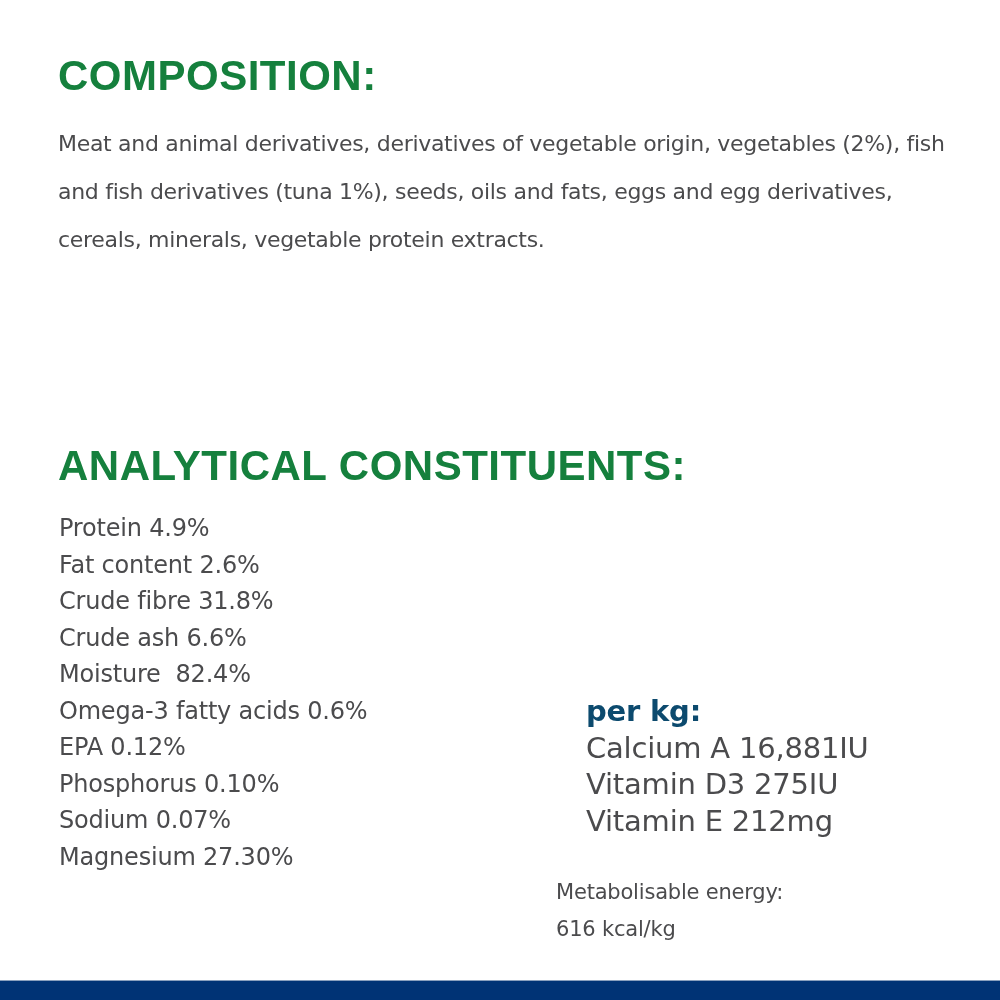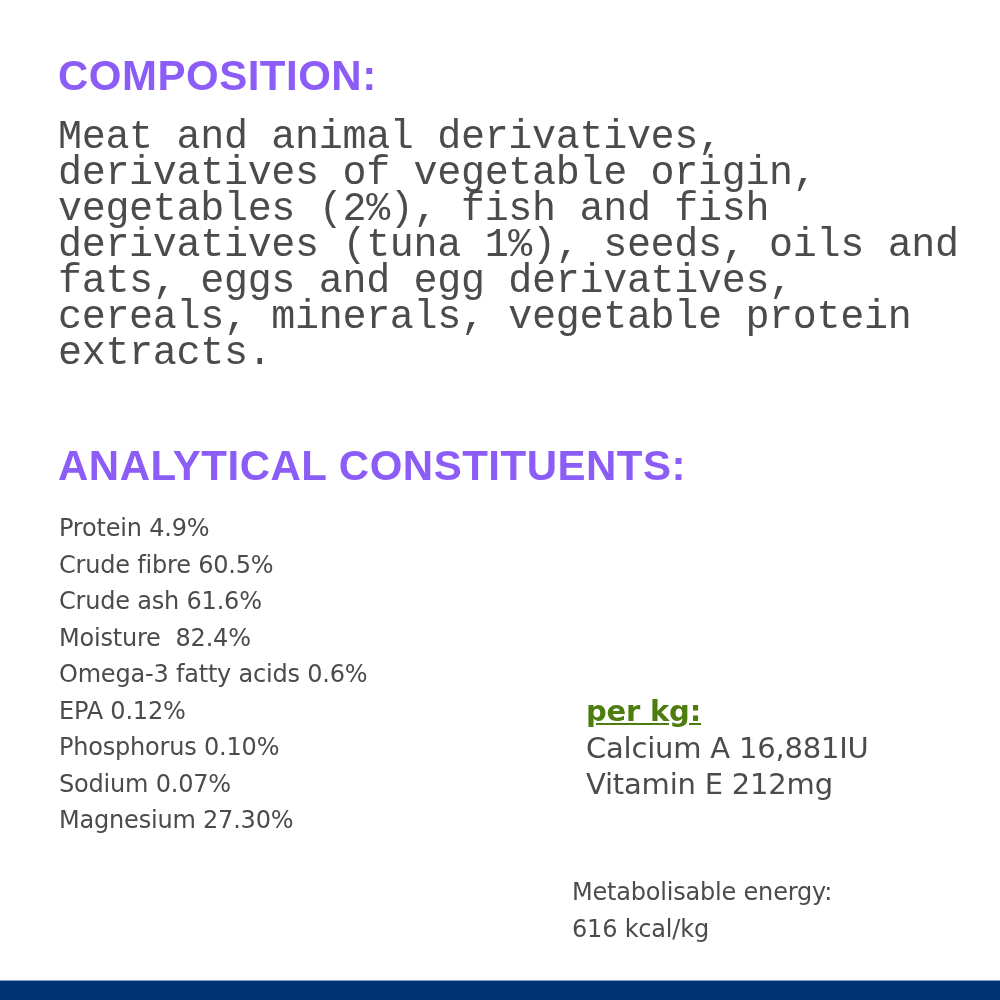--- a/index.html
+++ b/index.html
@@ -5,68 +5,70 @@
     html, body { margin: 0; padding: 0; }
     body {
       width: 1000px; height: 1000px; position: relative; overflow: hidden;
       background: #ffffff;
       font-family: "DejaVu Sans", sans-serif;
       color: #4b4b4d;
     }
     .heading {
       position: absolute; left: 58px;
       font-family: "Liberation Sans", sans-serif;
-      font-weight: 700; color: #8b5cf6;
+      font-weight: 700; color: #15803d;
       font-size: 42px; letter-spacing: 0.5px; margin: 0;
     }
     #h-comp { top: 52px; }
     #h-anal { top: 442px; }
     .comp-text {
       position: absolute; left: 58px; top: 120px; width: 920px;
-      font-size: 40px; line-height: 36px; letter-spacing: -0.3px; margin: 0; font-family: Liberation Mono, monospace;
+      font-size: 22px; line-height: 48px; letter-spacing: -0.3px; margin: 0;
     }
     .list {
       position: absolute; left: 59px; top: 510px; margin: 0; padding: 0; list-style: none;
       font-size: 24px; line-height: 36.5px; letter-spacing: -0.2px;
     }
     .list li { white-space: pre; }
     .right {
       position: absolute; left: 586px; top: 693px; margin: 0; padding: 0; list-style: none;
       font-size: 29px; line-height: 36.5px; letter-spacing: -0.2px;
     }
-    .per-kg { font-weight: 700; color: #4d7c0f; text-decoration: underline; }
-    .energy { position: absolute; left: 572px; top: 874px; font-size: 24px; line-height: 36.5px; letter-spacing: -0.2px; }
+    .per-kg { font-weight: 700; color: #0c4a6e; }
+    .energy { position: absolute; left: 556px; top: 874px; font-size: 21px; line-height: 36.5px; letter-spacing: -0.2px; }
     .bottom-bar {
       position: absolute; left: 0; top: 980px; width: 1000px; height: 20px;
       background: #003375; border-top: 1px solid #8aa0bd;
     }
   </style>
 </head>
 <body>
 
 <h1 id="h-comp" class="heading">COMPOSITION:</h1>
 <p class="comp-text">Meat and animal derivatives, derivatives of vegetable origin, vegetables (2%), fish and fish derivatives (tuna 1%), seeds, oils and fats, eggs and egg derivatives, cereals, minerals, vegetable protein extracts.</p>
 
 <h1 id="h-anal" class="heading">ANALYTICAL CONSTITUENTS:</h1>
 
 <ul class="list">
   <li>Protein 4.9%</li>
-  <li>Crude fibre 60.5%</li>
-  <li>Crude ash 61.6%</li>
+  <li>Fat content 2.6%</li>
+  <li>Crude fibre 31.8%</li>
+  <li>Crude ash 6.6%</li>
   <li>Moisture  82.4%</li>
   <li>Omega-3 fatty acids 0.6%</li>
   <li>EPA 0.12%</li>
   <li>Phosphorus 0.10%</li>
   <li>Sodium 0.07%</li>
   <li>Magnesium 27.30%</li>
 </ul>
 
 <ul class="right">
   <li class="per-kg">per kg:</li>
   <li>Calcium A 16,881IU</li>
+  <li>Vitamin D3 275IU</li>
   <li>Vitamin E 212mg</li>
 </ul>
 
 <div class="energy">
   <div>Metabolisable energy:</div>
   <div>616 kcal/kg</div>
 </div>
 
 <div class="bottom-bar"></div>
 

